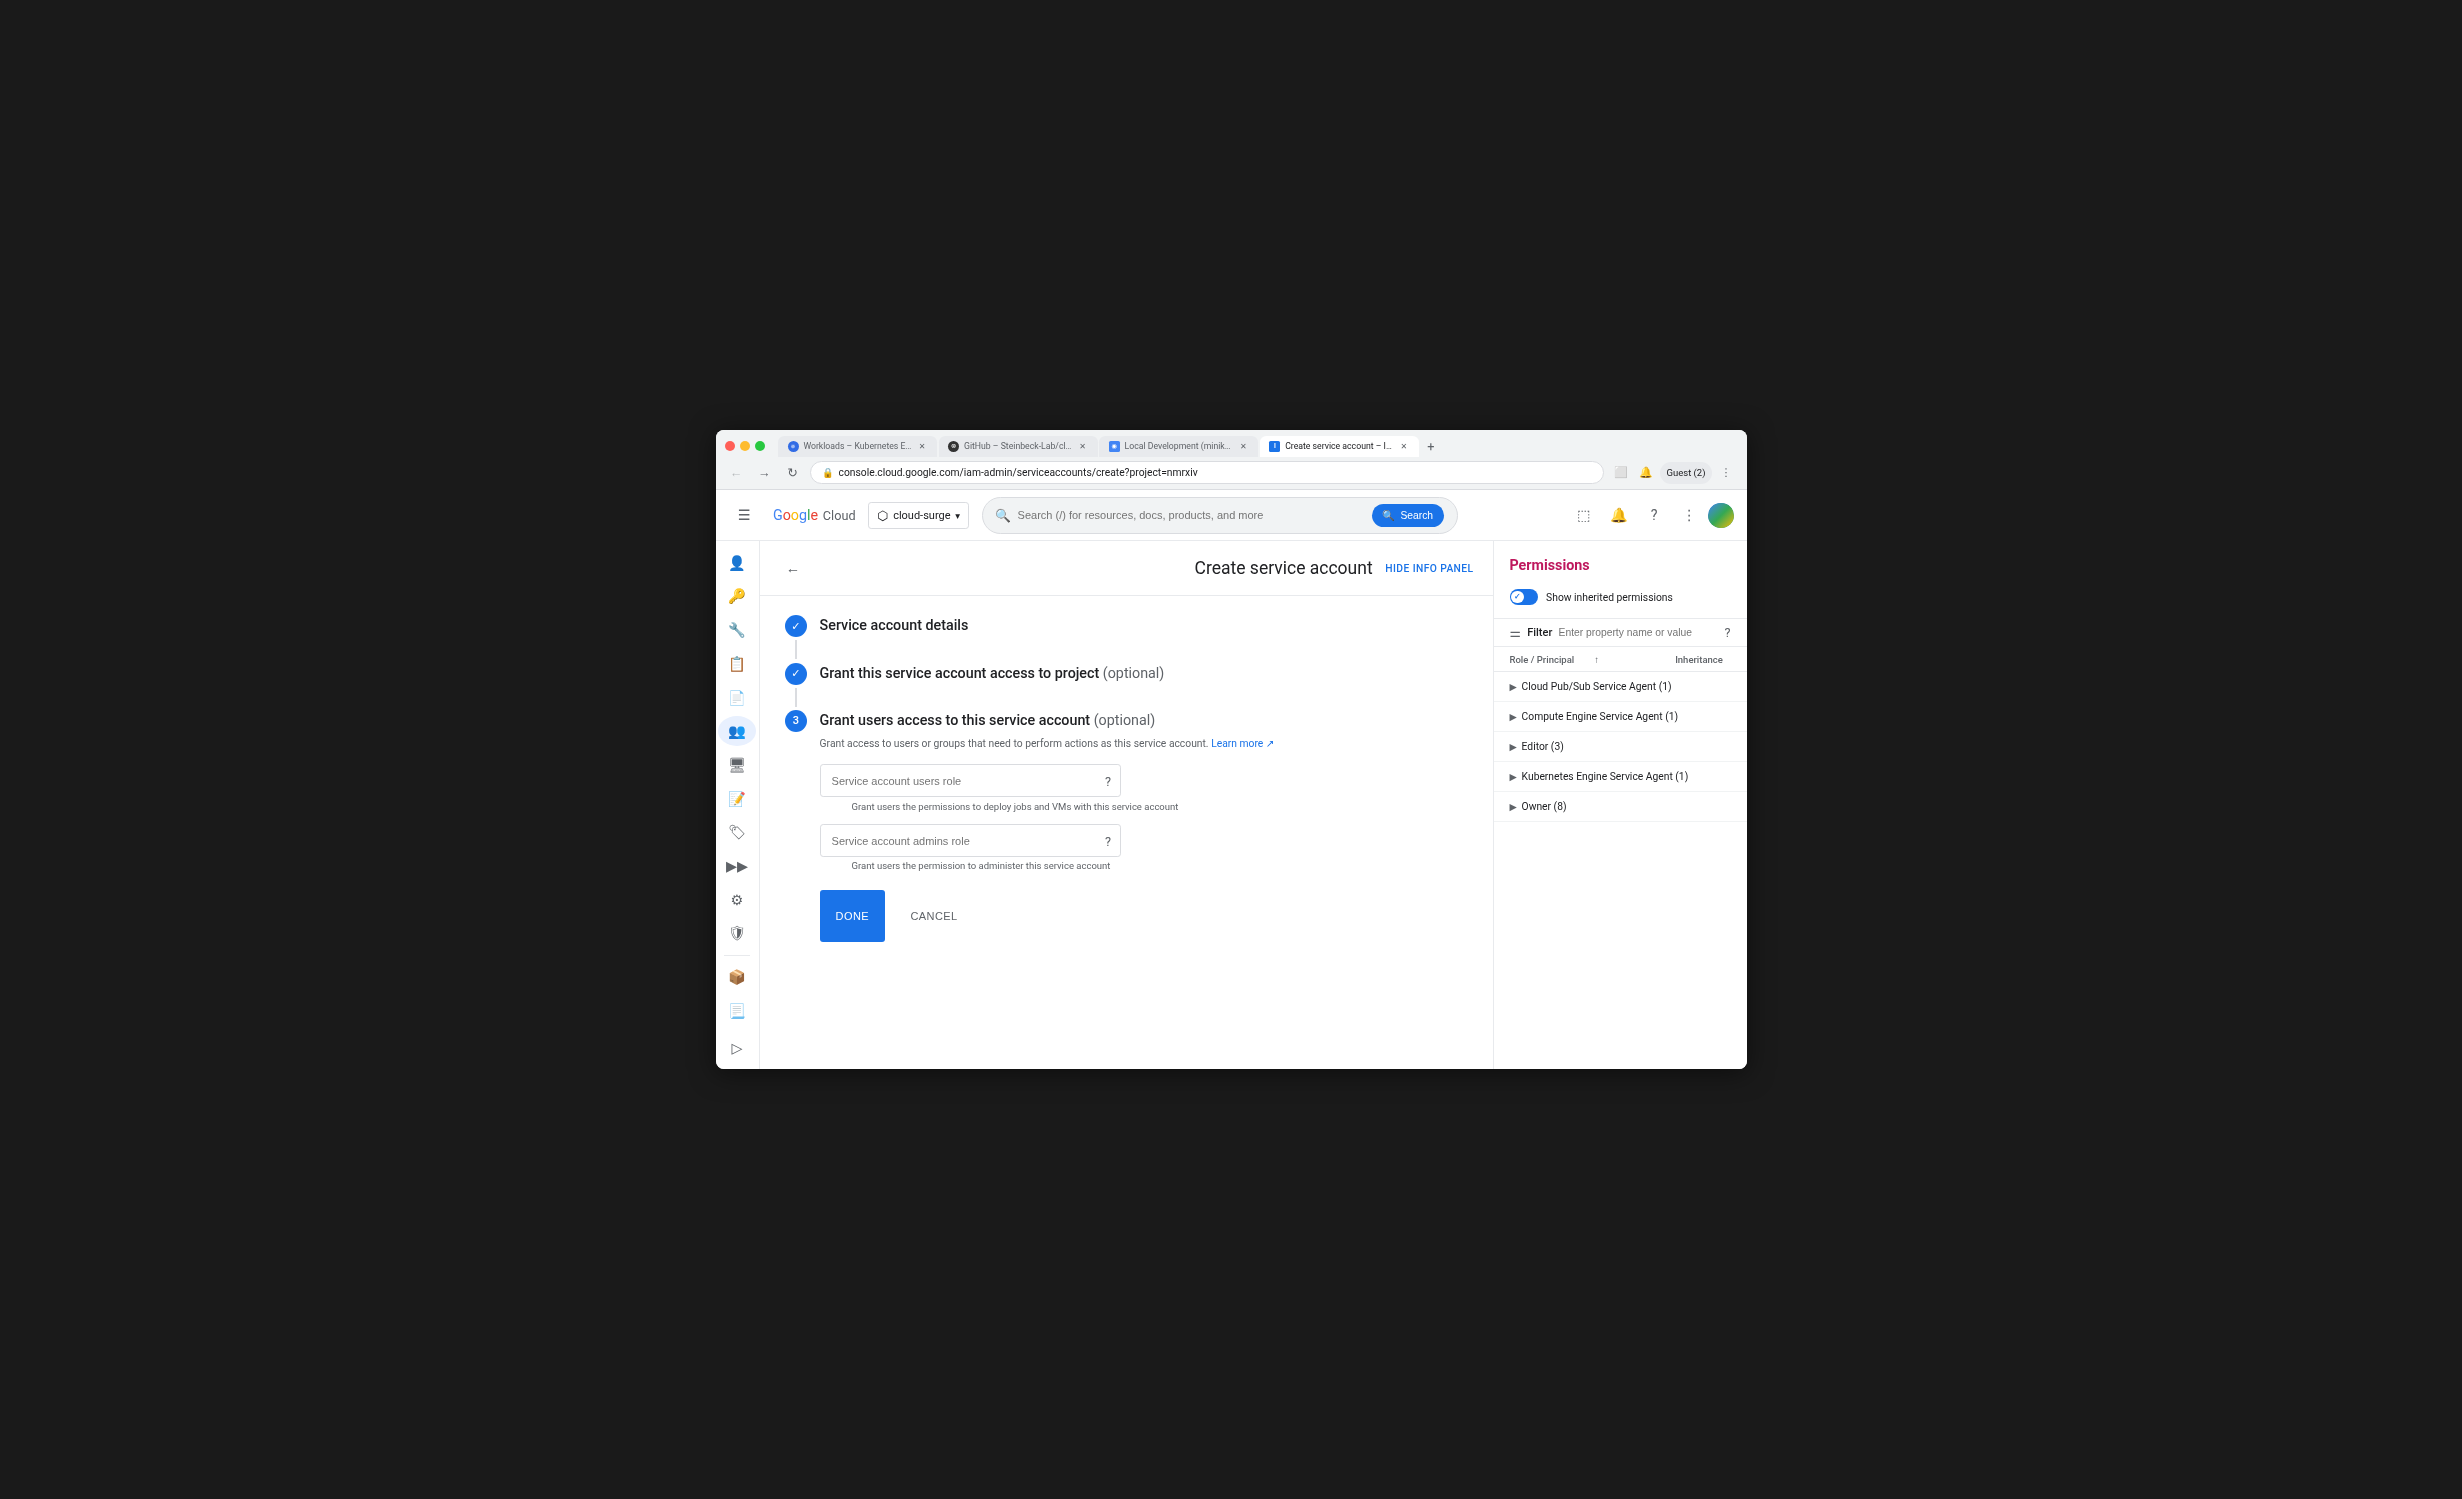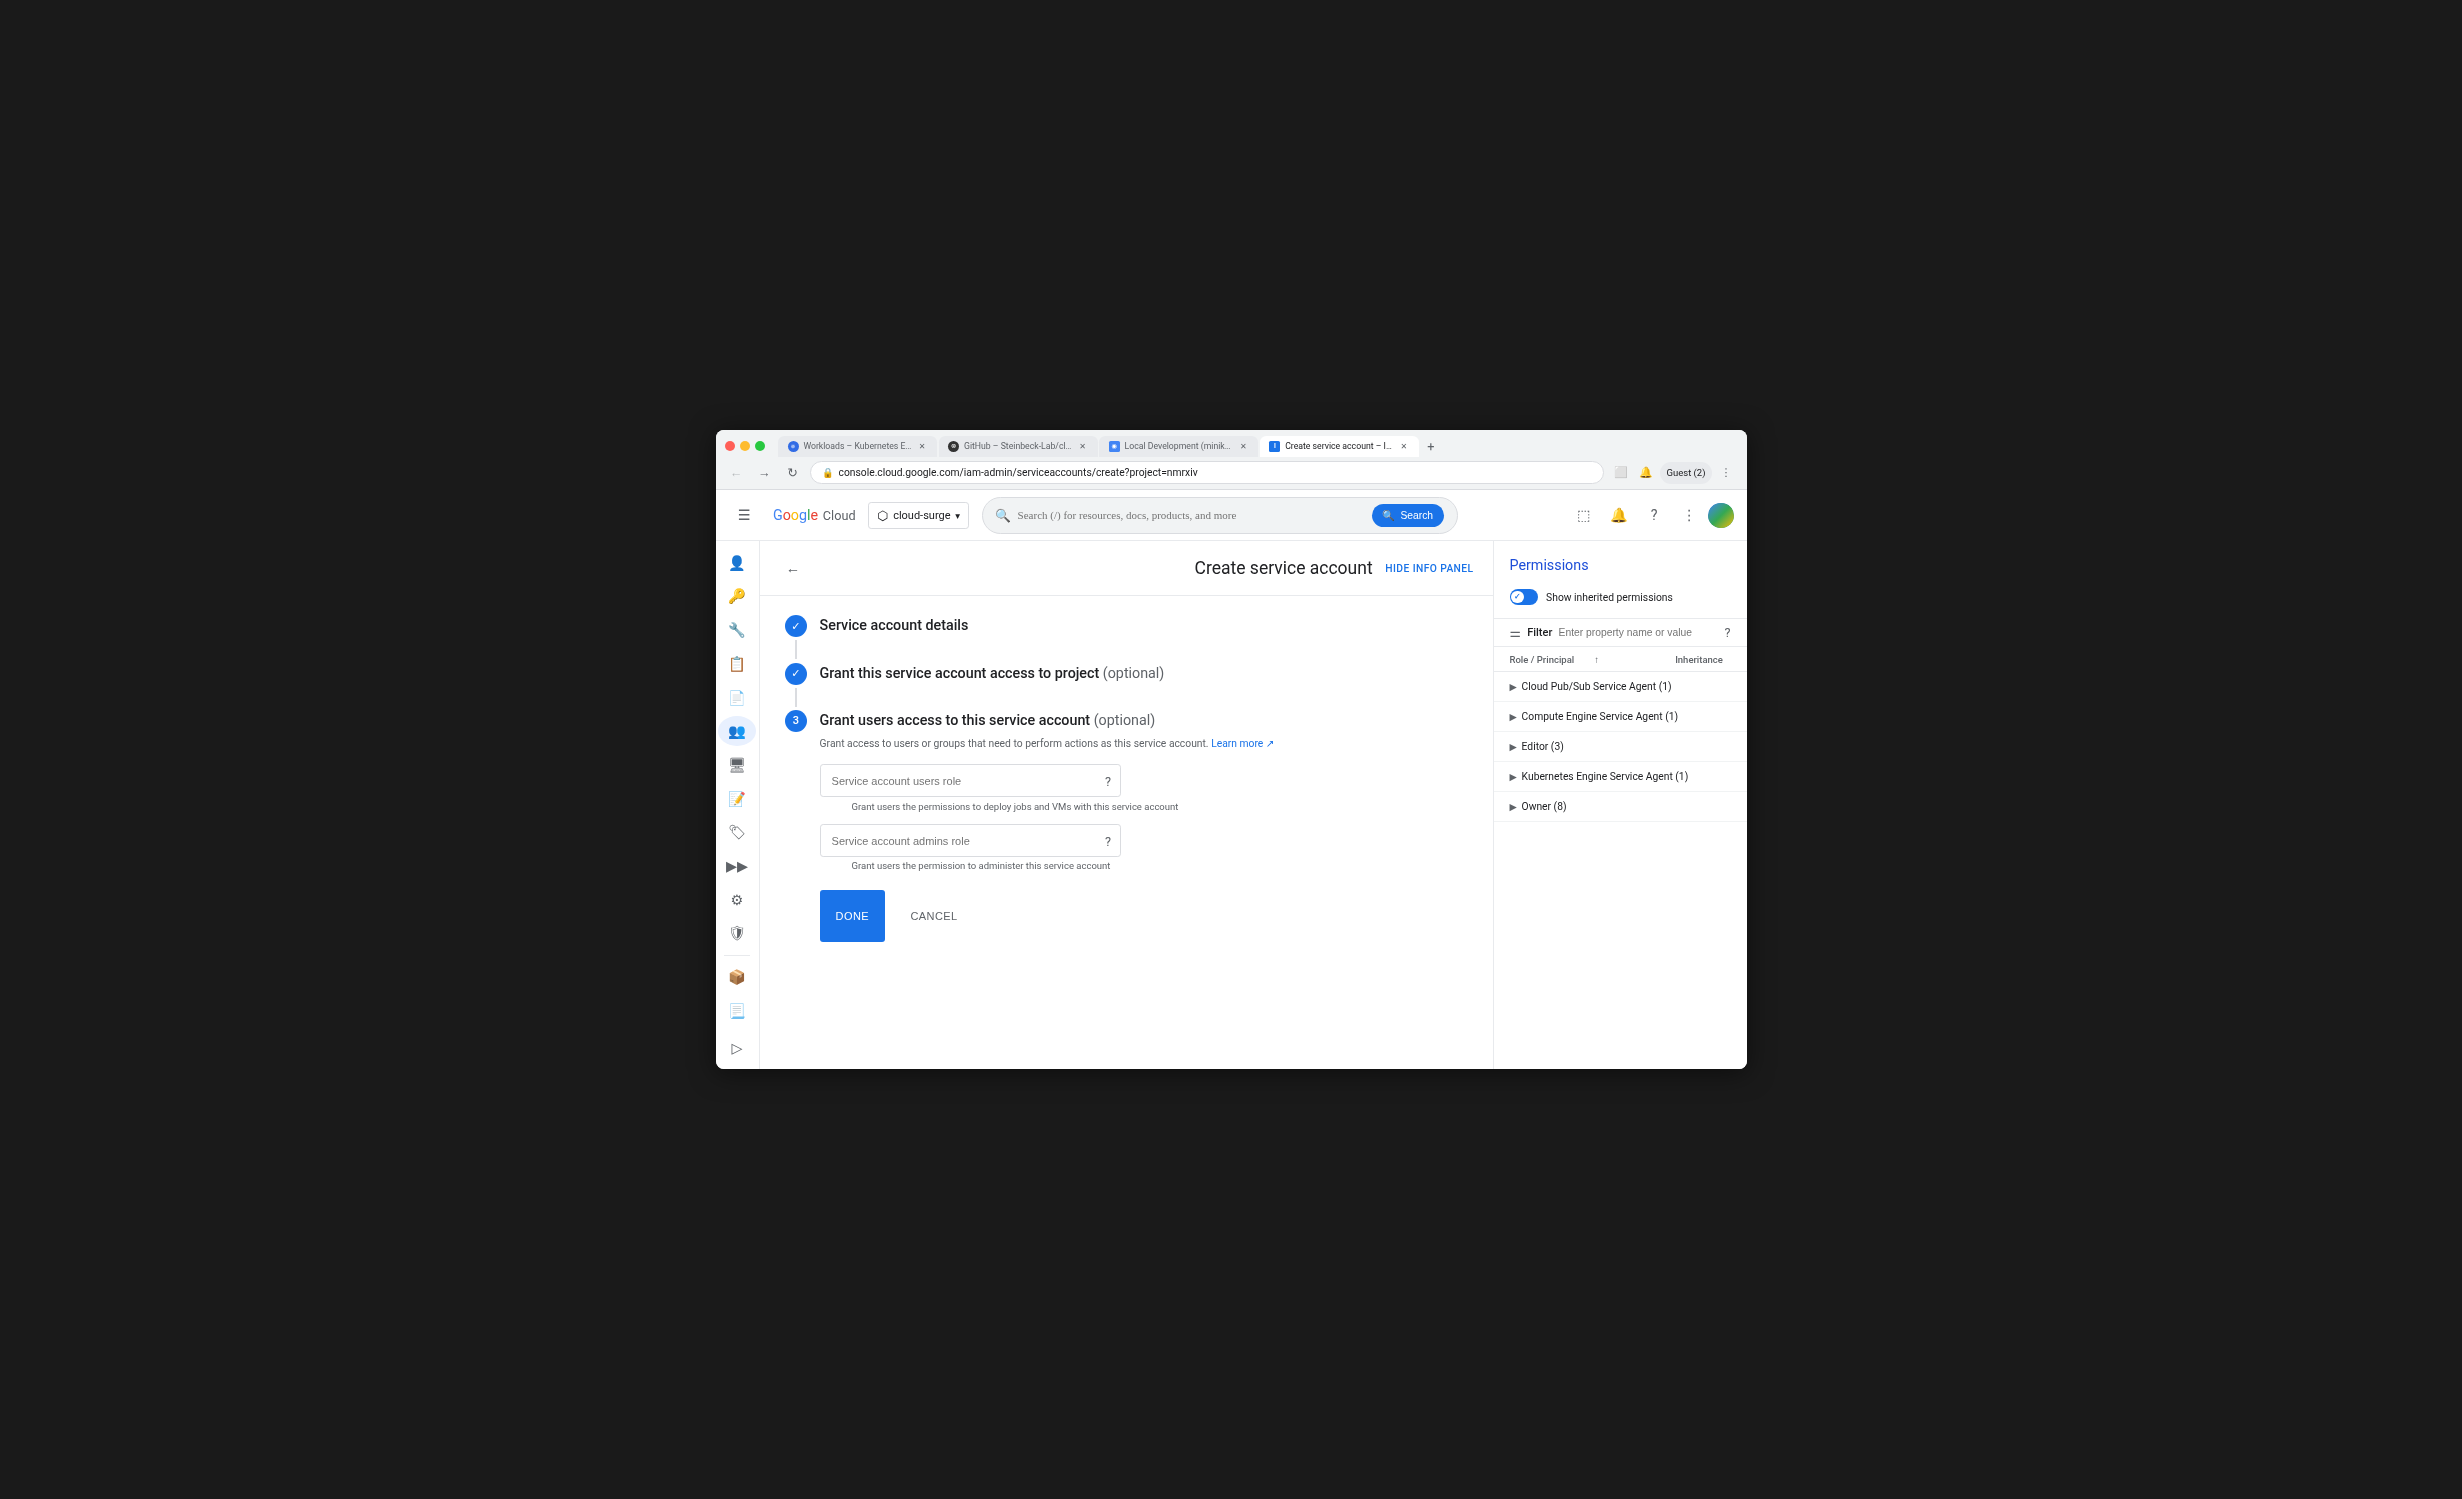--- a/index.html
+++ b/index.html
@@ -152,21 +152,21 @@
       flex: 1;
       max-width: 476px;
       display: flex;
       align-items: center;
       border: 0.8px solid #dadce0;
       border-radius: 19px;
       padding: 6.3px 12.7px;
       gap: 6.3px;
       background: #f1f3f4;
     }
-    .search-input { flex: 1; border: none; background: transparent; font-size: 11px; color: #5f6368; outline: none; font-family: Liberation Serif, serif; }
+    .search-input { flex: 1; border: none; background: transparent; font-size: 11px; color: #5f6368; outline: none; }
 
     .search-button {
       background: #1a73e8;
       color: #fff;
       border: none;
       border-radius: 16px;
       padding: 4.8px 11px;
       font-size: 10.3px;
       font-weight: 500;
       cursor: pointer;
@@ -402,22 +402,22 @@
       border-left: 0.8px solid #e8eaed;
       background: #fff;
       display: flex;
       flex-direction: column;
       flex-shrink: 0;
       overflow-y: auto;
     }
 
     .info-panel-title {
       font-size: 14.3px;
-      color: #1d4ed8;
-      font-weight: 400;
+      color: #be185d;
+      font-weight: 700;
       padding: 16px 16px 9.5px;
     }
 
     .inherited-toggle {
       display: flex;
       align-items: center;
       gap: 8px;
       padding: 6.3px 16px 12.7px;
     }
 

